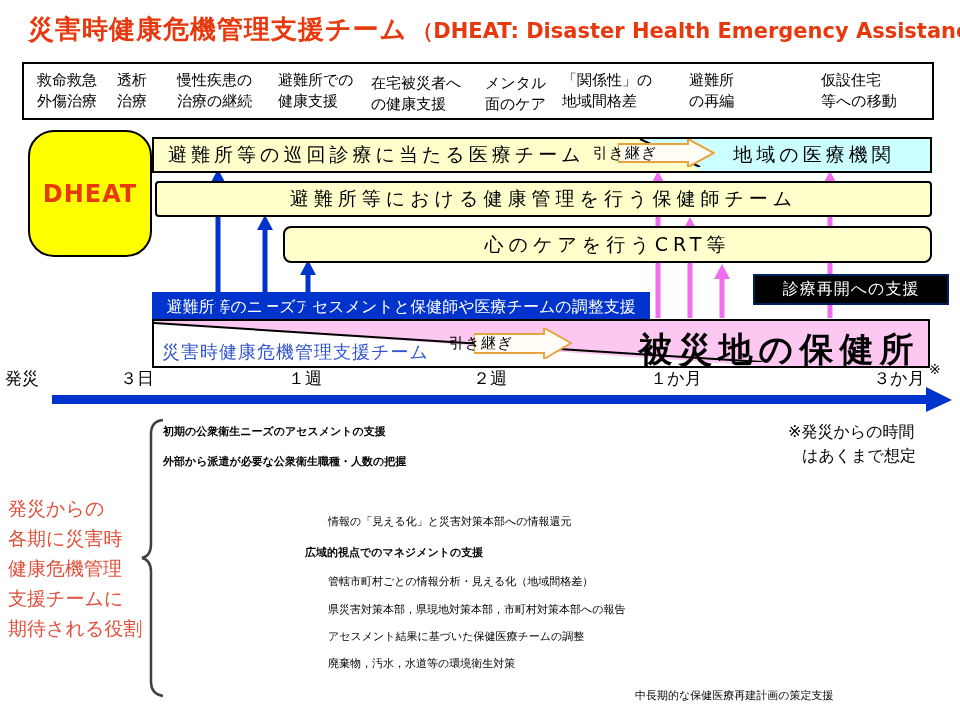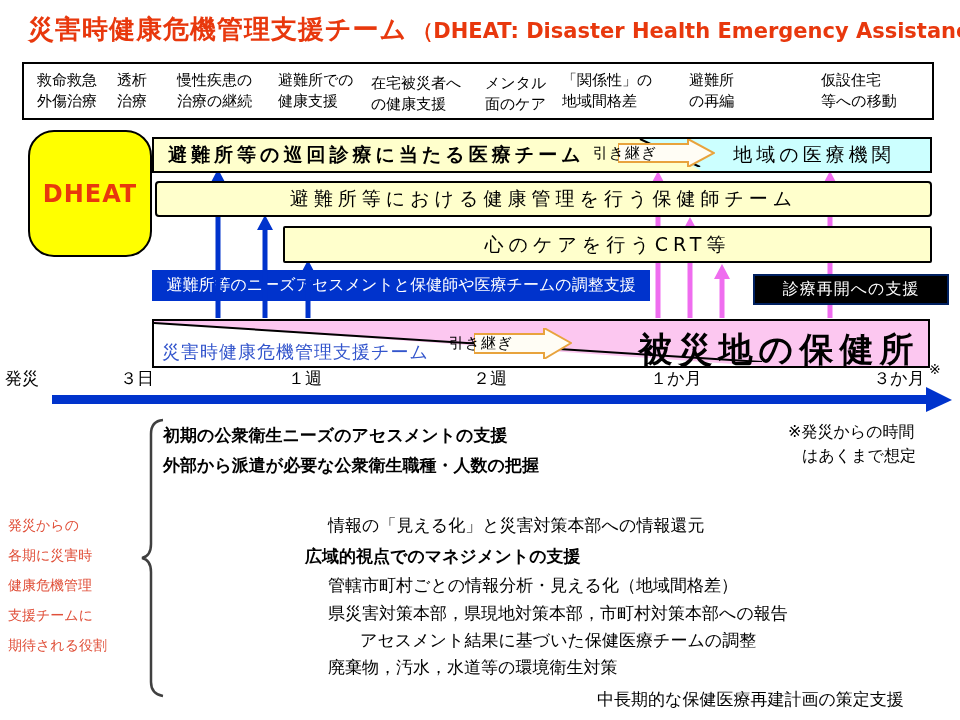--- a/index.html
+++ b/index.html
@@ -20,23 +20,23 @@
   
   .topband{left:152px;top:137px;width:776px;height:32px;border:2px solid #000;background:#ffffcc;z-index:3;}
   .cyanpart{position:absolute;left:0;top:0;width:100%;height:100%;background:#ccffff;
             clip-path:polygon(63% 0,100% 0,100% 100%,70.5% 100%);}
   .barlabel{position:absolute;top:0;height:100%;display:flex;align-items:center;
             font-size:19px;letter-spacing:4px;white-space:nowrap;}
   .bar2{left:155px;top:181px;width:773px;height:32px;background:#ffffcc;border:2px solid #000;
         border-radius:4px;z-index:3;display:flex;align-items:center;justify-content:center;
         font-size:19px;letter-spacing:5px;white-space:nowrap;}
   .bar3{left:283px;top:226px;width:645px;height:33px;background:#ffffcc;border:2px solid #000;
-        border-radius:2px;z-index:3;display:flex;align-items:center;justify-content:center;
+        border-radius:8px;z-index:3;display:flex;align-items:center;justify-content:center;
         font-size:19px;letter-spacing:5px;white-space:nowrap;}
-  .bluebar{left:152px;top:270px;width:498px;height:31px;background:#0033cc;color:#fff;z-index:1;
+  .bluebar{left:152px;top:292px;width:498px;height:31px;background:#0033cc;color:#fff;z-index:1;
            display:flex;align-items:center;justify-content:center;font-size:16px;white-space:nowrap;}
   .redbar{left:753px;top:274px;width:196px;height:31px;background:#000000;border:2px solid #002060;
           color:#fff;z-index:3;display:flex;align-items:center;justify-content:center;
           font-size:16px;letter-spacing:1px;white-space:nowrap;box-sizing:border-box;}
   
   .pinkband{left:152px;top:319px;width:774px;height:45px;background:#fcc7f0;border:2px solid #000;z-index:1;}
   .wedge{position:absolute;left:0;top:0;width:100%;height:100%;background:#fff;
          clip-path:polygon(0 4%,0 100%,78.5% 100%);}
   .wedgetext{position:absolute;left:8px;bottom:2px;color:#3355cc;font-size:18px;
              letter-spacing:1px;white-space:nowrap;}
@@ -44,22 +44,22 @@
            font-weight:bold;letter-spacing:6px;white-space:nowrap;}
   
   .handover{z-index:4;padding-left:32px;}
   .handover .txt{position:absolute;left:6px;top:0;height:100%;width:66px;display:flex;
                  align-items:center;justify-content:center;font-size:15px;letter-spacing:1px;
                  white-space:nowrap;}
   
   .tick{font-size:17px;white-space:nowrap;}
   
   .note{left:788px;top:420px;font-size:16px;line-height:24px;white-space:nowrap;}
-  .rolehead{left:8px;top:510px;color:#e0503a;font-size:14px;line-height:30px;white-space:nowrap;}
-  .roleline{font-size:17px;white-space:nowrap;}
+  .rolehead{left:8px;top:493px;color:#e0503a;font-size:19px;line-height:30px;white-space:nowrap;}
+  .roleline{font-size:11px;white-space:nowrap;}
   .bold{font-weight:bold;}
   svg{display:block;}
   .overlay{position:absolute;left:0;top:0;z-index:2;pointer-events:none;}
 </style>
 </head>
 <body>
 
 <div id="stage">
 
   <div class="abs title">
@@ -148,21 +148,21 @@
     </g>
 
     <path d="M 163 420 Q 151 421 151 434 L 151 544 Q 151 556 142 558 Q 151 560 151 572 L 151 682 Q 151 694 163 696" stroke="#404040" stroke-width="2.5" fill="none"></path>
   </svg>
 
   <div class="abs topband">
     <div class="cyanpart"></div>
     <svg width="776" height="28" style="position:absolute;left:0;top:0;">
       <line x1="486" y1="0" x2="546" y2="28" stroke="#000" stroke-width="2"></line>
     </svg>
-    <div class="barlabel" style="left:14px;font-weight:bold;">避難所等の巡回診療に当たる医療チーム</div>
+    <div class="barlabel" style="left:14px;">避難所等の巡回診療に当たる医療チーム</div>
     <div class="barlabel" style="left:555px;width:210px;justify-content:center;">地域の医療機関</div>
   </div>
 
   <div class="abs handover" style="left:586px;top:139px;width:97px;height:28px;">
     <svg width="97" height="28">
         <polygon points="0,5 70,5 70,0 96,14 70,28 70,23 0,23" fill="#fffdf5" stroke="#e8a33d" stroke-width="2"></polygon>
       </svg>
     <span class="txt">引き継ぎ</span>
   </div>
 
@@ -218,17 +218,17 @@
     <div>支援チームに</div>
     <div>期待される役割</div>
   </div>
 
   <div class="abs roleline bold" style="left:163px;top:424px;">初期の公衆衛生ニーズのアセスメントの支援</div>
   <div class="abs roleline bold" style="left:163px;top:454px;">外部から派遣が必要な公衆衛生職種・人数の把握</div>
   <div class="abs roleline" style="left:328px;top:514px;">情報の「見える化」と災害対策本部への情報還元</div>
   <div class="abs roleline bold" style="left:305px;top:545px;">広域的視点でのマネジメントの支援</div>
   <div class="abs roleline" style="left:328px;top:574px;">管轄市町村ごとの情報分析・見える化（地域間格差）</div>
   <div class="abs roleline" style="left:328px;top:602px;">県災害対策本部，県現地対策本部，市町村対策本部への報告</div>
-  <div class="abs roleline" style="left:328px;top:629px;margin-left:32px;">アセスメント結果に基づいた保健医療チームの調整</div>
+  <div class="abs roleline" style="left:328px;top:629px;">アセスメント結果に基づいた保健医療チームの調整</div>
   <div class="abs roleline" style="left:328px;top:656px;">廃棄物，汚水，水道等の環境衛生対策</div>
-  <div class="abs roleline" style="left:597px;top:688px;">中長期的な保健医療再建計画の策定支援</div>
+  <div class="abs roleline" style="left:635px;top:688px;">中長期的な保健医療再建計画の策定支援</div>
 
 </div>
 
 </body></html>

